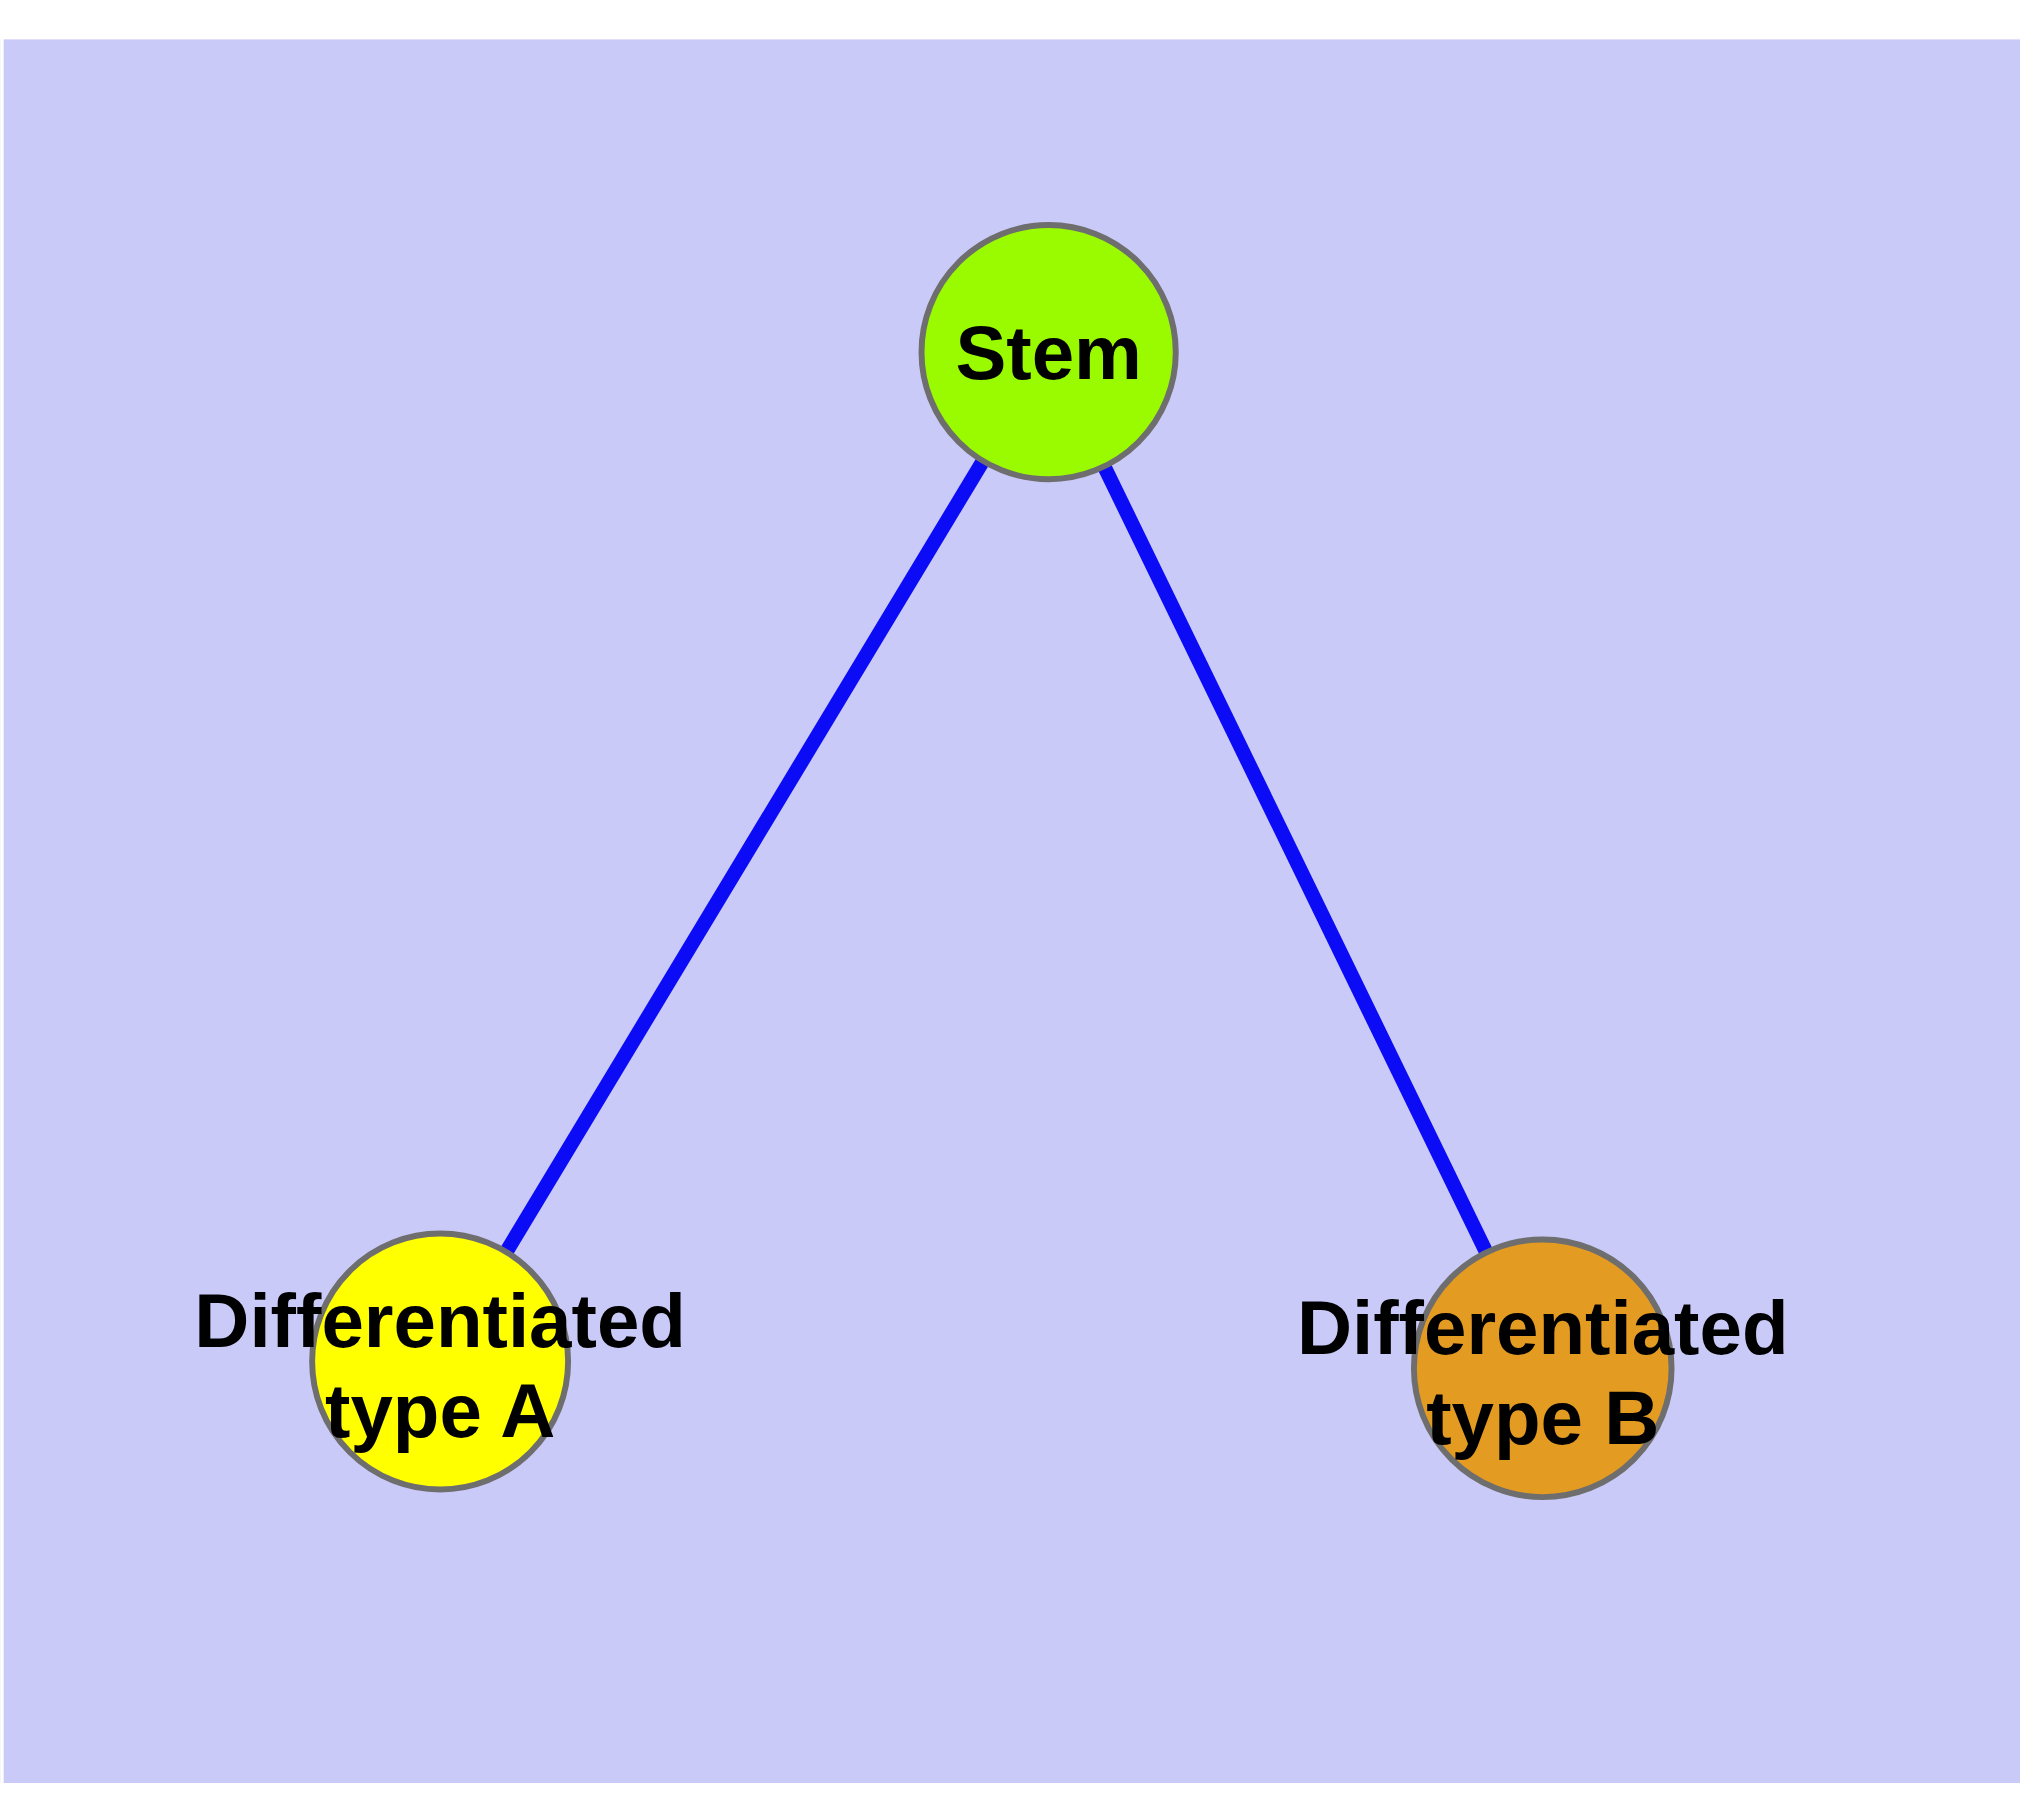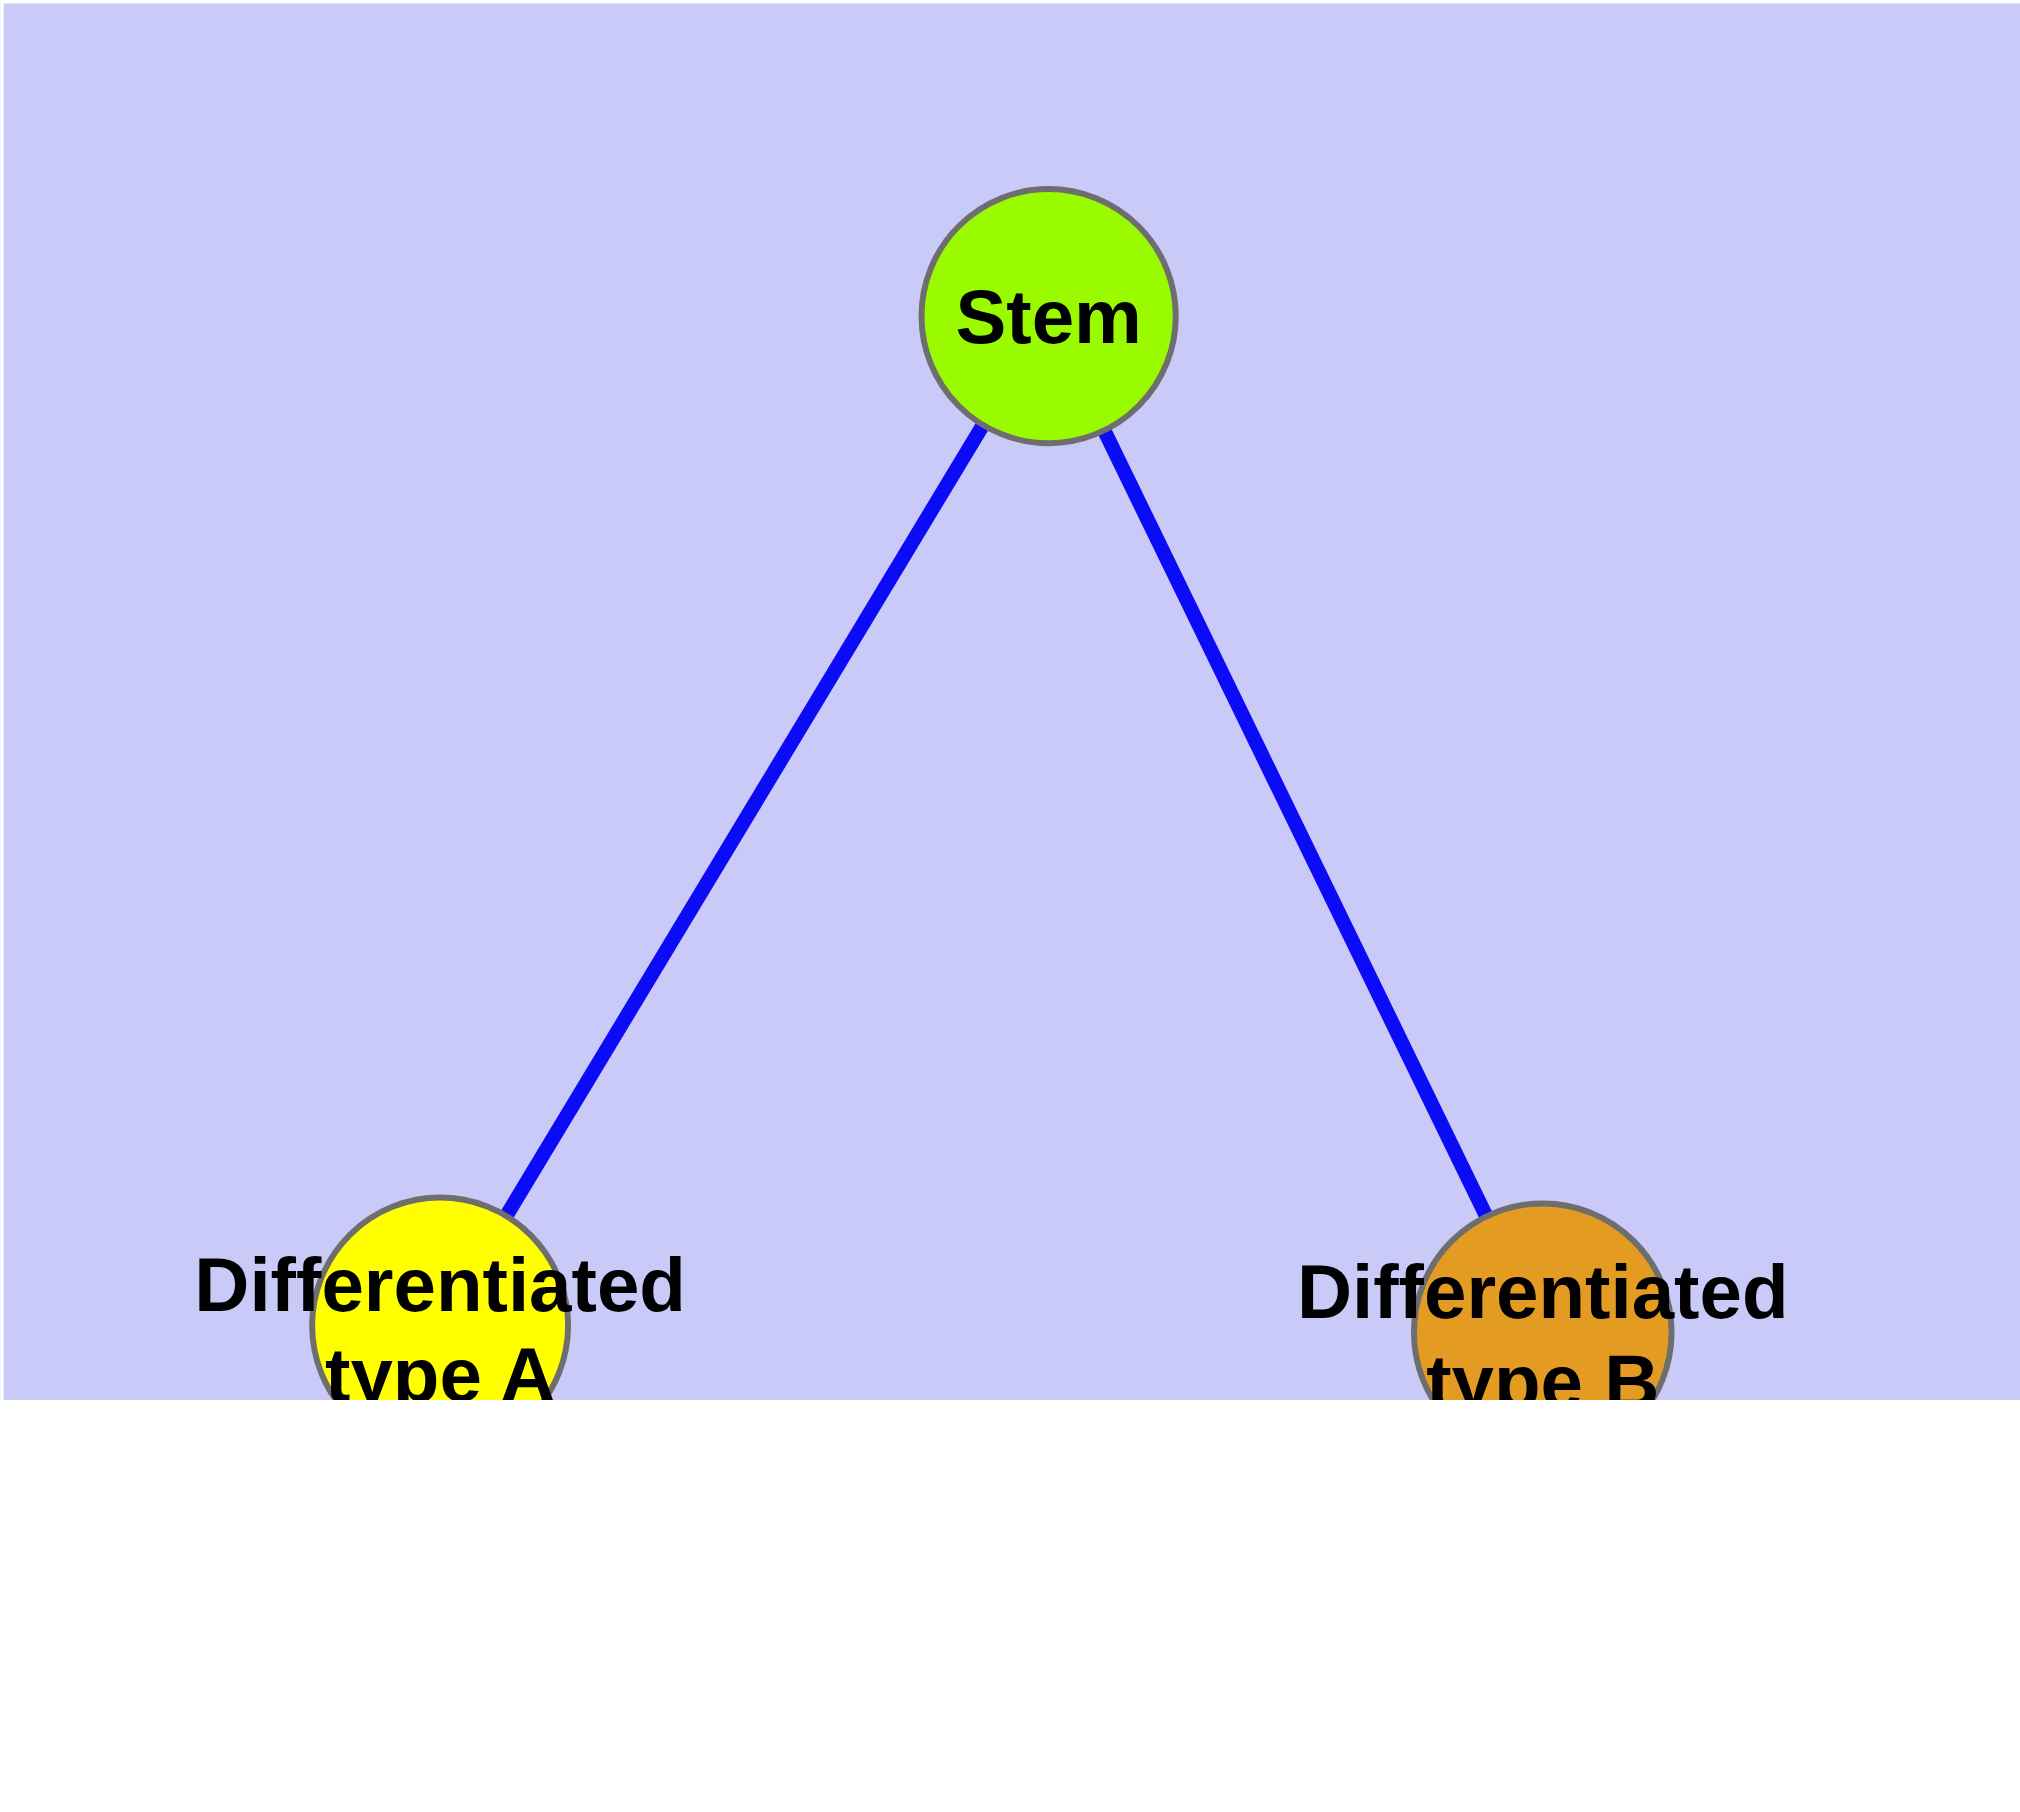--- a/index.html
+++ b/index.html
@@ -3,22 +3,23 @@
 <meta charset="utf-8">
 <style>
   html, body {
     margin: 0;
     padding: 0;
     background: #ffffff;
   }
   .stage {
     position: relative;
     width: 2021px;
-    height: 1400px;
+    height: 1747px;
     overflow: hidden;
+    margin-top: 36px;
   }
   svg { display: block; }
   text {
     font-family: "Liberation Sans", sans-serif;
     font-weight: bold;
     font-size: 90px;
     fill: #000000;
     text-anchor: middle;
     user-select: none;
   }

